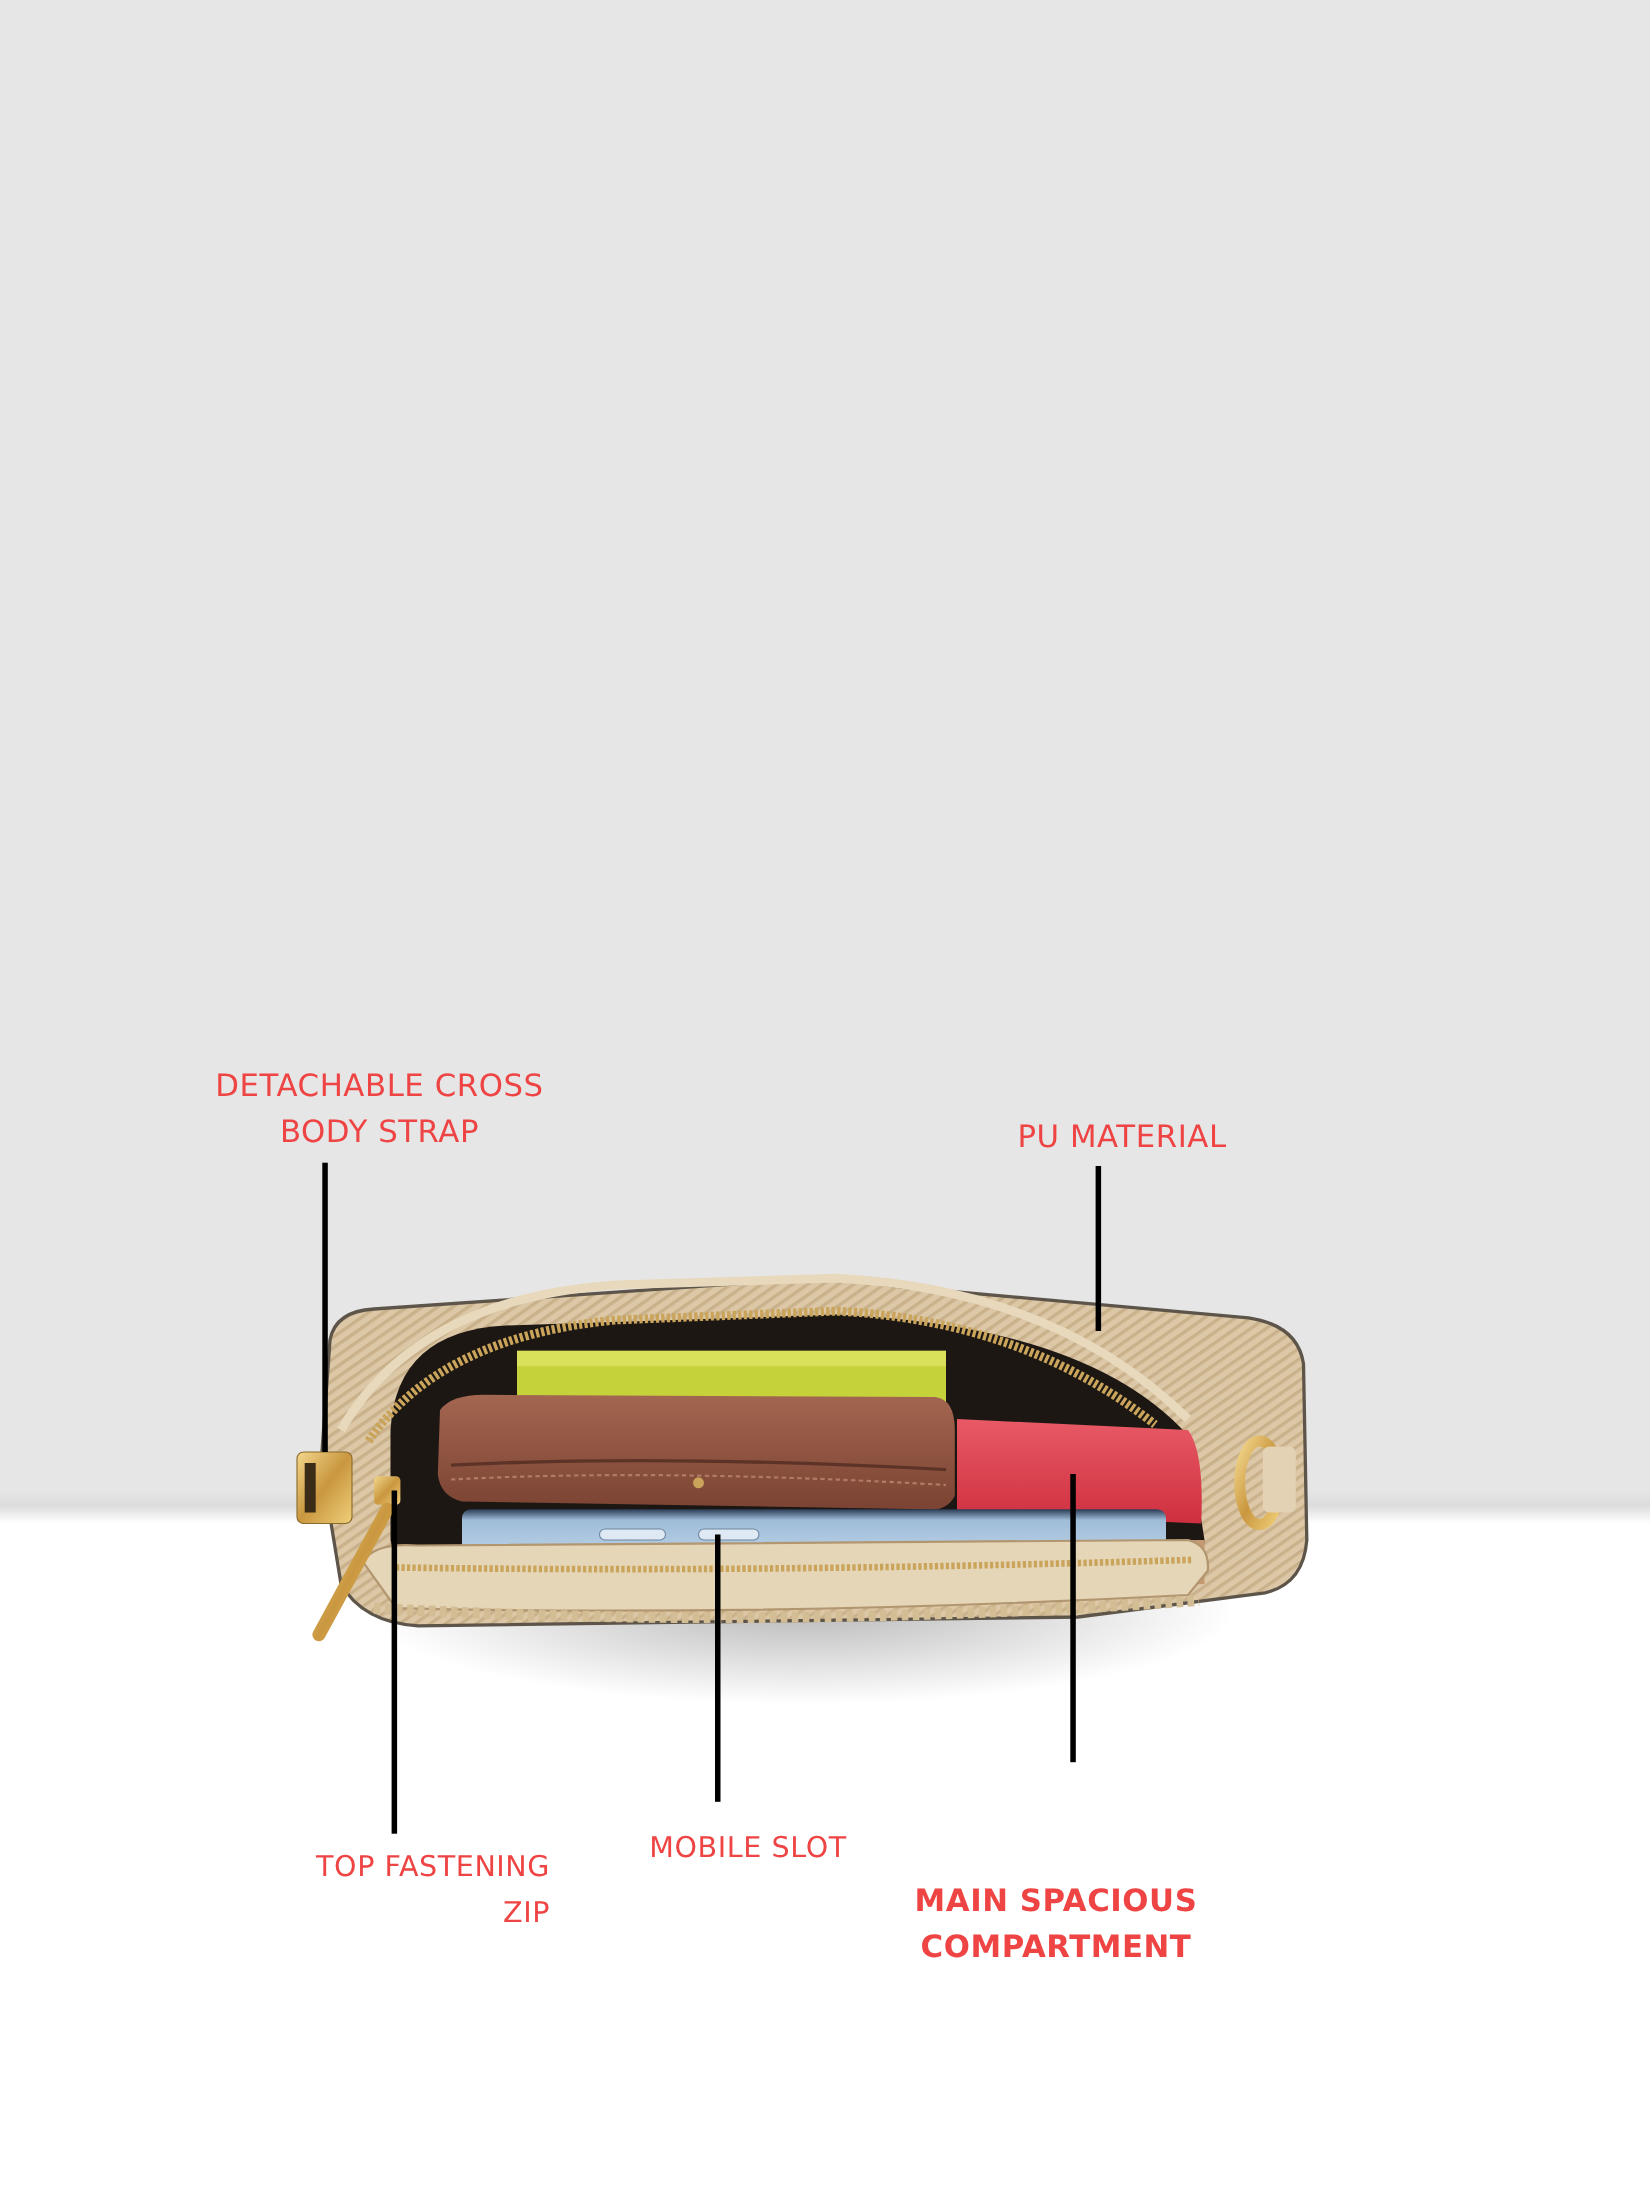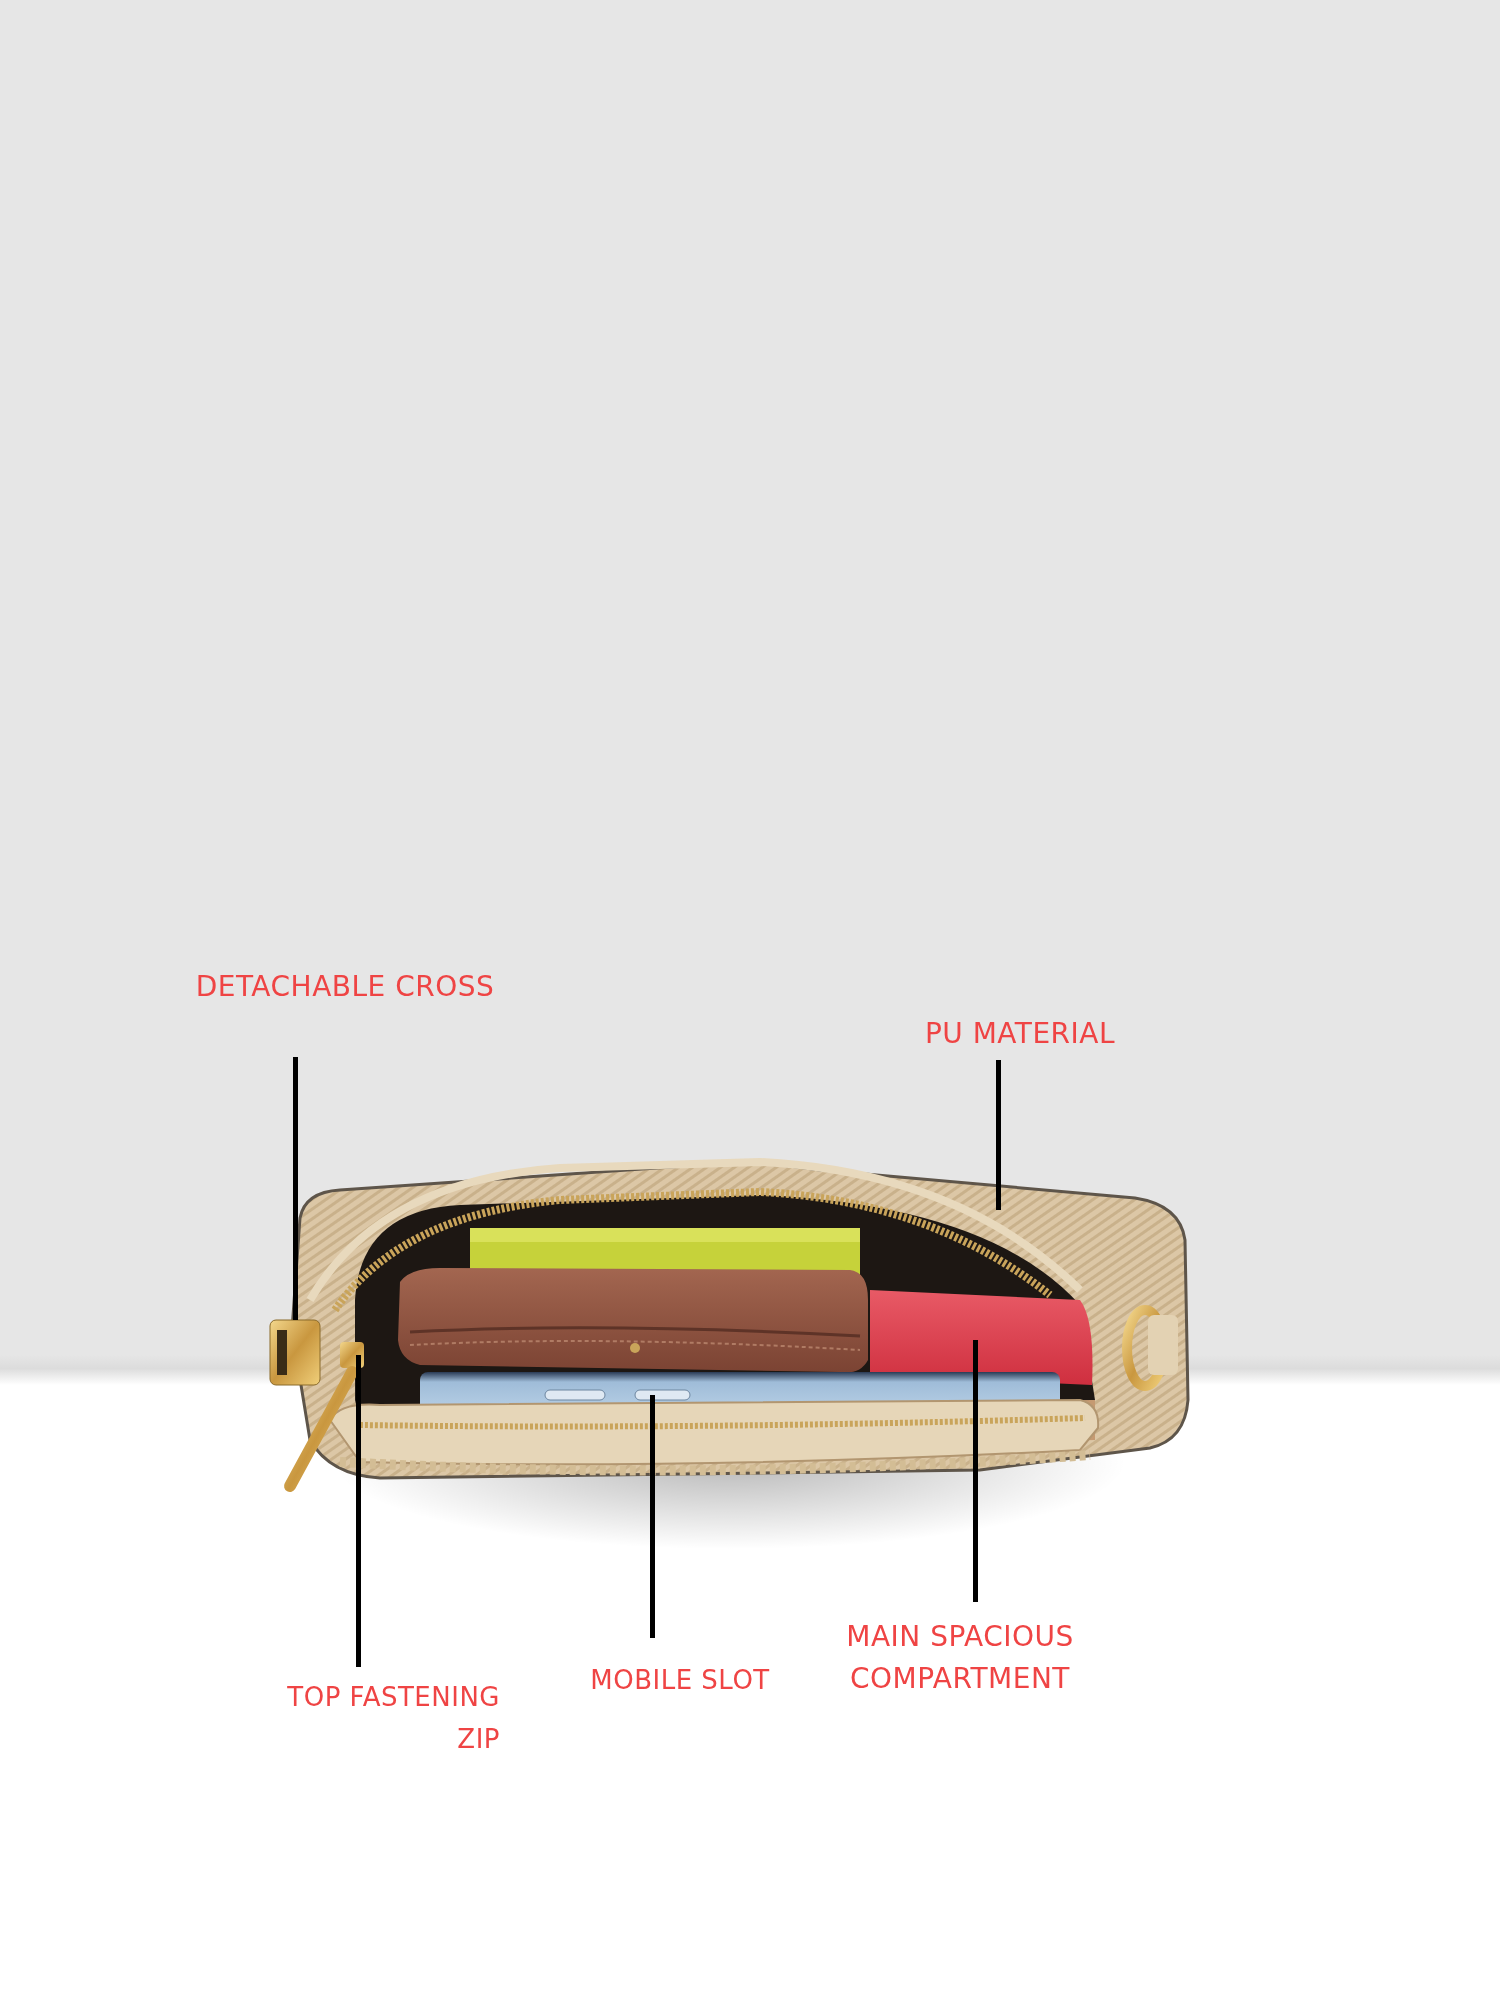--- a/index.html
+++ b/index.html
@@ -90,31 +90,32 @@
 </svg>
 
 <div class="line" style="left:293px; top:1057px; height:263px;"></div>
 <div class="line" style="left:996px; top:1060px; height:150px;"></div>
 <div class="line" style="left:356px; top:1355px; height:312px;"></div>
 <div class="line" style="left:650px; top:1395px; height:243px;"></div>
 <div class="line" style="left:973px; top:1340px; height:262px;"></div>
 
 <div class="label lbl-top" style="left:170px; top:966px; width:350px;">
   <span>DETACHABLE CROSS</span>
+  <span>BODY STRAP</span>
 </div>
 
 <div class="label lbl-top" style="left:880px; top:1013px; width:280px;">
   <span>PU MATERIAL</span>
 </div>
 
 <div class="label lbl-bottom" style="left:230px; top:1676px; width:270px;text-align:right;">
   <span>TOP FASTENING</span>
   <span>ZIP</span>
 </div>
 
 <div class="label lbl-bottom" style="left:560px; top:1659px; width:240px;">
   <span>MOBILE SLOT</span>
 </div>
 
-<div class="label lbl-top" style="left:800px; top:1616px; width:320px;">
+<div class="label lbl-top" style="left:800px; top:1707px; width:320px;font-weight:bold;">
   <span>MAIN SPACIOUS</span>
   <span>COMPARTMENT</span>
 </div>
 
 </body></html>

